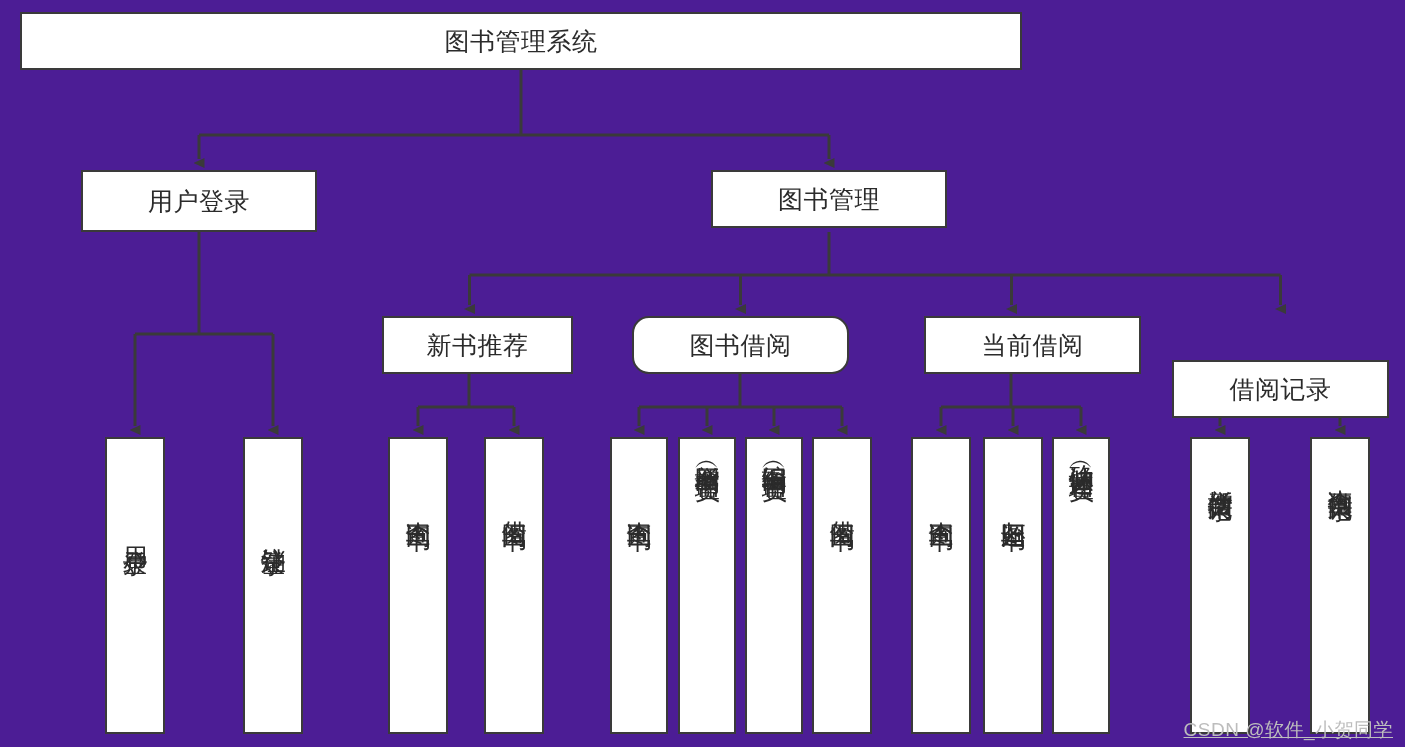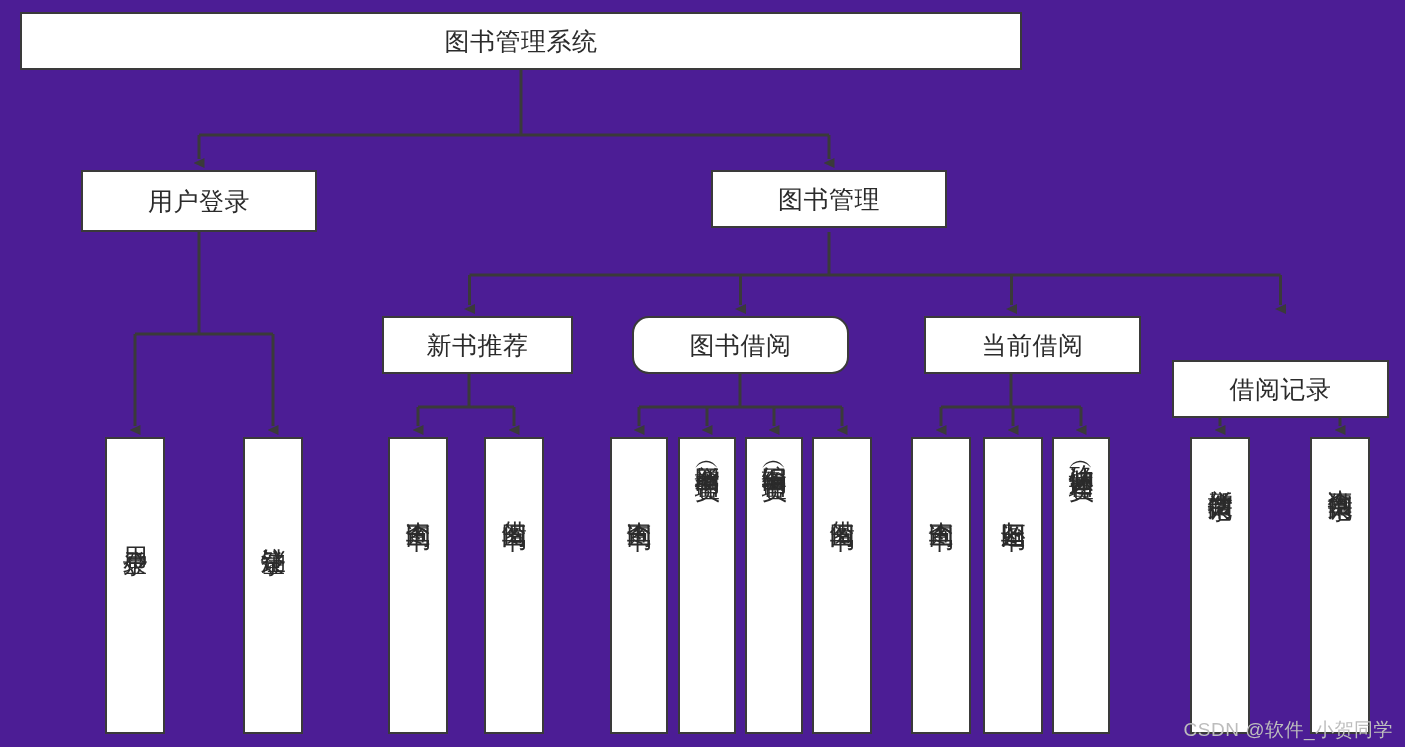--- a/index.html
+++ b/index.html
@@ -73,20 +73,21 @@
 
   #watermark {
     position: absolute;
     right: 12px;
     bottom: 4px;
     color: #bdbdbd;
     font-size: 19px;
     letter-spacing: 0.5px;
     white-space: nowrap;
     user-select: none;
+    text-decoration: underline;
   }
 </style>
 </head>
 <body>
 
 <div id="diagram-root">
 
   <svg class="connectors" viewBox="0 0 1405 747" width="1405" height="747" aria-hidden="true">
     <defs>
       <marker id="arrowhead" markerWidth="10" markerHeight="11" refX="1" refY="5.5" orient="auto" markerUnits="userSpaceOnUse">

